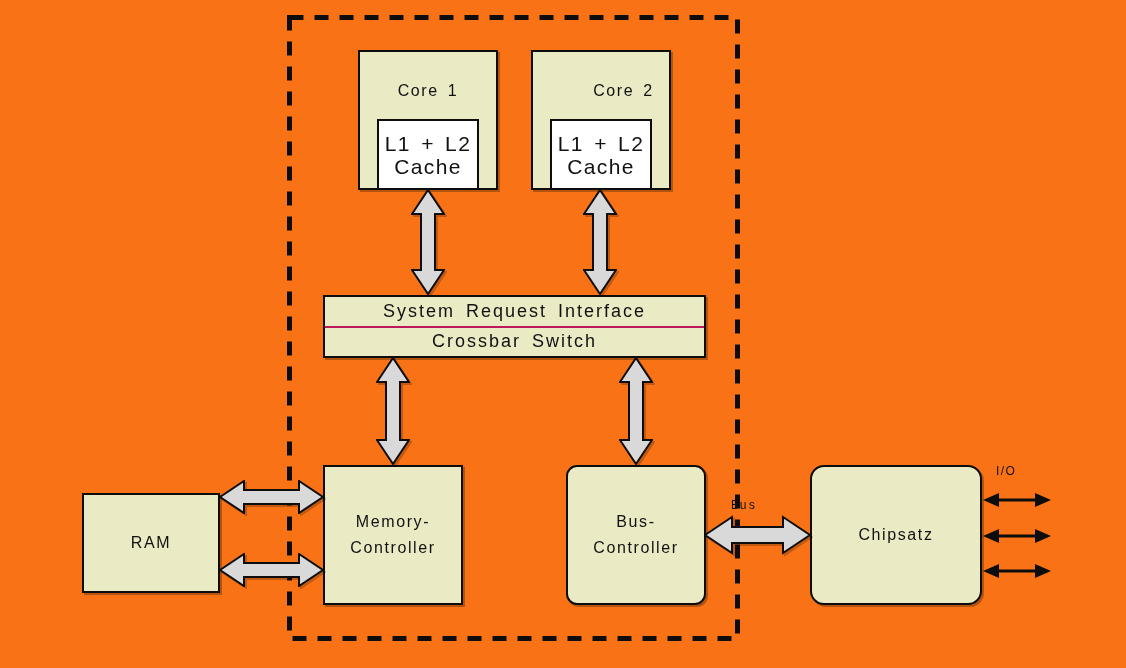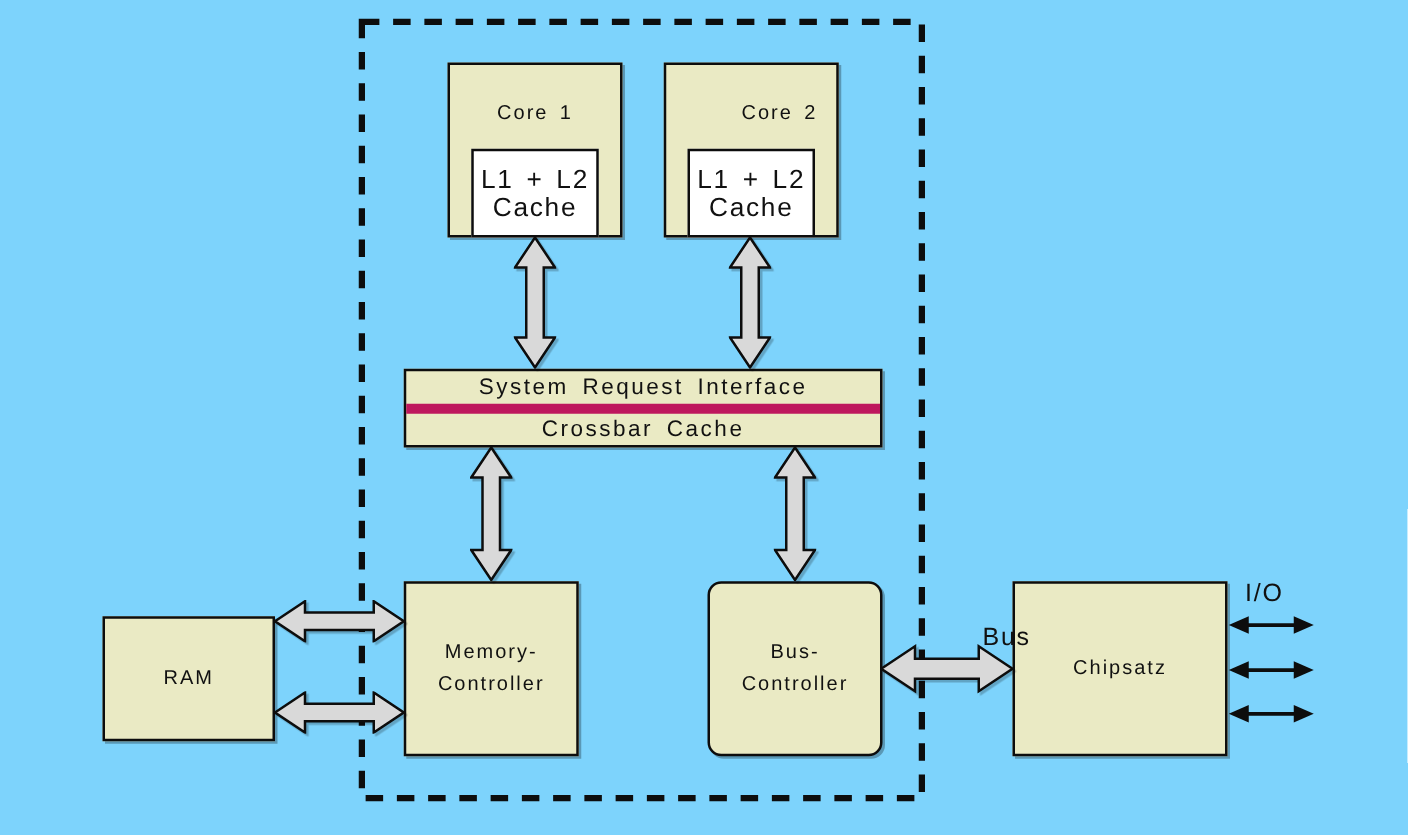--- a/index.html
+++ b/index.html
@@ -1,20 +1,20 @@
 <!DOCTYPE html>
 <html><head>
 <meta charset="utf-8">
 <style>
   html, body { margin: 0; padding: 0; background: #ffffff; }
   #stage {
     position: relative;
     width: 1126px;
     height: 668px;
-    background: #7dd3fc;
+    background: #f97316;
     font-family: "Liberation Sans", "DejaVu Sans", sans-serif;
     color: #111111;
     overflow: hidden;
   }
 
   
   .node {
     position: absolute;
     box-sizing: border-box;
     background: #eaeac4;
@@ -61,51 +61,51 @@
   .bar-row {
     box-sizing: border-box;
     flex: 1;
     display: flex;
     align-items: center;
     justify-content: center;
     font-size: 18px;
     letter-spacing: 2px;
     word-spacing: 4px;
   }
-  .bar-row.first { border-bottom: 8px solid #be185d; }
+  .bar-row.first { border-bottom: 2px solid #be185d; }
 
   #ram  { left: 82px;  top: 465px; width: 138px; height: 100px; margin-top: 28px; }
   #mem  { left: 323px; top: 465px; width: 140px; height: 140px; align-items: center; }
   #busc { left: 566px; top: 465px; width: 140px; height: 140px; border-radius: 11px; }
-  #chip { left: 810px; top: 465px; width: 172px; height: 140px; }
+  #chip { left: 810px; top: 465px; width: 172px; height: 140px; border-radius: 14px; }
 
   
   .arrow { position: absolute; }
   .arrow svg { display: block; filter: drop-shadow(2px 2px 0 rgba(0,0,0,0.22)); }
   .thin svg { filter: none; }
 
   #a-cache1 { left: 411px; top: 189px; }
   #a-cache2 { left: 583px; top: 189px; }
   #a-mem    { left: 376px; top: 357px; }
   #a-busc   { left: 619px; top: 357px; }
   #a-ram1   { left: 219px; top: 480px; }
   #a-ram2   { left: 219px; top: 553px; }
   #a-bus    { left: 704px; top: 515px; }
   #a-io1    { left: 982px; top: 491px; }
   #a-io2    { left: 982px; top: 527px; }
   #a-io3    { left: 982px; top: 562px; }
 
   
   .float-label {
     position: absolute;
-    font-size: 20px;
+    font-size: 12px;
     letter-spacing: 1.4px;
     color: #111111;
   }
-  #bus-label { left: 786px; top: 499px; }
+  #bus-label { left: 731px; top: 499px; font-family: Liberation Mono, monospace; }
   #io-label  { left: 996px; top: 464px; }
 
   #dash-frame { position: absolute; left: 0; top: 0; }
 </style>
 </head>
 <body>
 
 <div id="stage">
 
   <svg id="dash-frame" width="1126" height="668">
@@ -126,21 +126,21 @@
       <span>L1 + L2</span>
       <span>Cache</span>
     </div>
   </div>
 
   <div id="sri-bar">
     <div class="bar-row first">
       <span>System Request Interface</span>
     </div>
     <div class="bar-row">
-      <span>Crossbar Cache</span>
+      <span>Crossbar Switch</span>
     </div>
   </div>
 
   <div class="node" id="ram">
     <span>RAM</span>
   </div>
 
   <div class="node" id="mem">
     <span>Memory-</span>
     <span>Controller</span>

